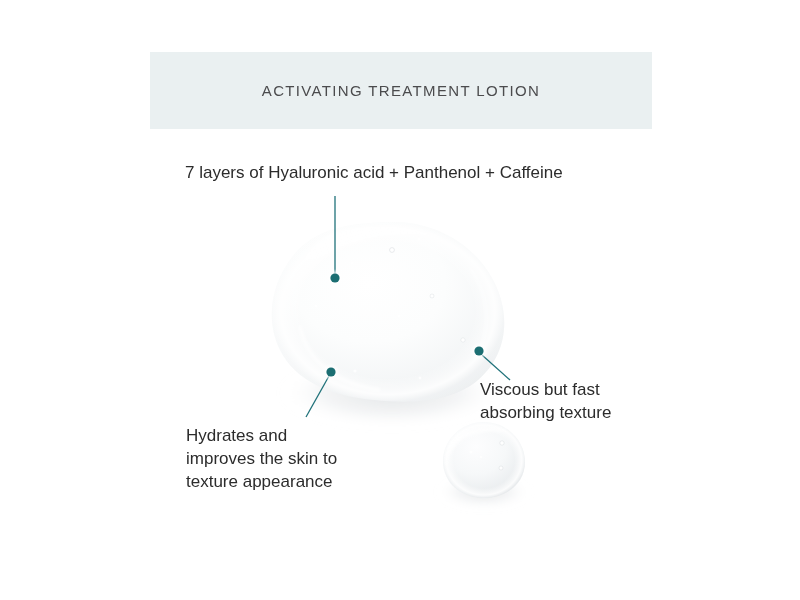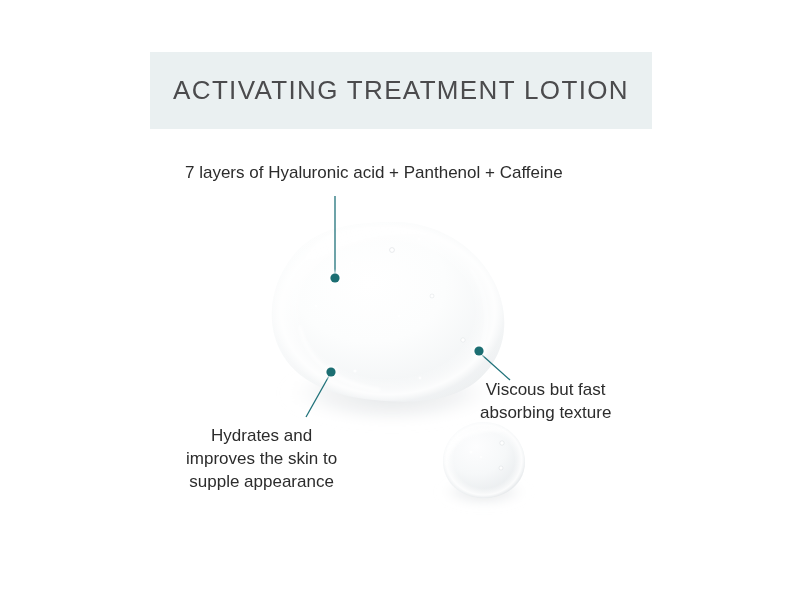--- a/index.html
+++ b/index.html
@@ -30,37 +30,36 @@
     left: 150px;
     top: 52px;
     width: 502px;
     height: 77px;
     background: #eaf0f1;
     display: flex;
     align-items: center;
     justify-content: center;
   }
   .header-title {
-    font-size: 26px;
+    font-size: 15px;
     letter-spacing: 1.35px;
     color: #4b4b4d;
     font-weight: 400;
     white-space: nowrap;
     text-align: center;
   }
 
   
   .callout {
     position: absolute;
     color: #2c2c2c;
     font-size: 17px;
     line-height: 23px;
     font-weight: 400;
     white-space: pre-line;
-    text-align: center;
   }
   .callout-top {
     left: 185px;
     top: 161px;
   }
   .callout-left {
     left: 186px;
     top: 424px;
   }
   .callout-right {
@@ -210,18 +209,18 @@
     <g>
       <circle cx="479" cy="351" r="9" fill="url(#markerHalo)"></circle>
       <circle cx="479" cy="351" r="4.6" fill="#1c6e72"></circle>
     </g>
   </svg>
 
   <div class="callout callout-top">7 layers of Hyaluronic acid + Panthenol + Caffeine</div>
 
   <div class="callout callout-left">Hydrates and
 improves the skin to
-supple appearance</div>
+texture appearance</div>
 
   <div class="callout callout-right">Viscous but fast
 absorbing texture</div>
 
 </div>
 
 </body></html>

